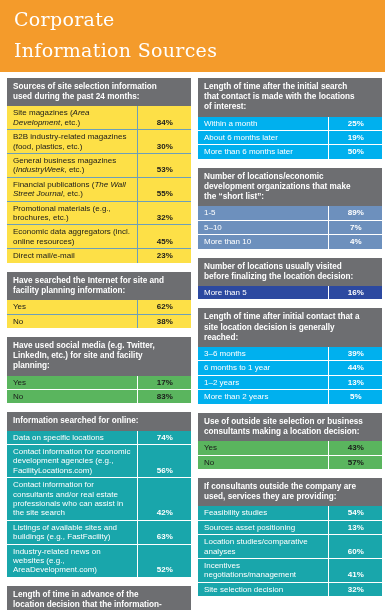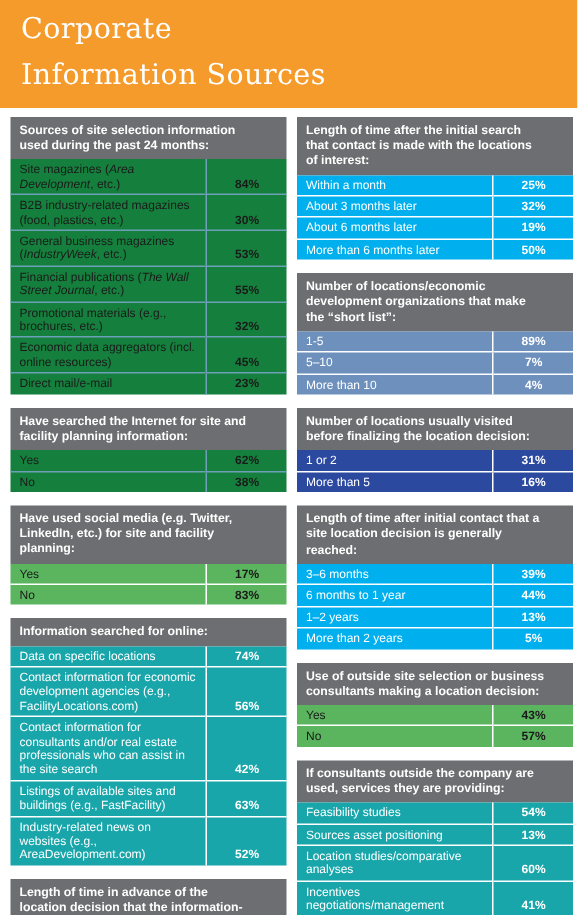--- a/index.html
+++ b/index.html
@@ -56,21 +56,21 @@
     line-height:9.4px;
     padding:2px 5px 2px 6px;
     box-sizing:border-box;
   }
   .rows td.lbl{text-align:left;}
   .rows td.val{width:54px;text-align:center;font-weight:bold;}
   .rows tr+tr td{border-top:1px solid rgba(255,255,255,.75);}
   .rows td.val{border-left:1px solid rgba(255,255,255,.75);}
 
   
-  .t-lightblue .rows{background:#15803d;color:#1a1a1a;}
+  .t-lightblue .rows{background:#fde047;color:#1a1a1a;}
   .t-lightblue .rows tr+tr td{border-top-color:#6d9fb8;}
   .t-lightblue .rows td.val{border-left-color:#6d9fb8;}
 
   .t-blue .rows{background:#6d90bd;color:#ffffff;}
   .t-blue .rows tr+tr td{border-top-color:#ffffff;}
   .t-blue .rows td.val{border-left-color:#ffffff;}
 
   .t-navy .rows{background:#2c49a0;color:#ffffff;}
   .t-navy .rows tr+tr td{border-top-color:#ffffff;}
   .t-navy .rows td.val{border-left-color:#ffffff;}
@@ -212,24 +212,20 @@
     <div class="col" id="right-col">
         <div class="block t-cyan">
           <div class="blk-head">Length of time after the initial search that contact is made with the locations of interest:</div>
           <table class="rows">
             <tbody>
               <tr>
                 <td class="lbl">Within a month</td>
                 <td class="val">25%</td>
               </tr>
               <tr>
-                <td class="lbl">About 3 months later</td>
-                <td class="val">32%</td>
-              </tr>
-              <tr>
                 <td class="lbl">About 6 months later</td>
                 <td class="val">19%</td>
               </tr>
               <tr>
                 <td class="lbl">More than 6 months later</td>
                 <td class="val">50%</td>
               </tr>
             </tbody>
           </table>
         </div>
@@ -250,24 +246,20 @@
                 <td class="val">4%</td>
               </tr>
             </tbody>
           </table>
         </div>
         <div class="block t-navy">
           <div class="blk-head">Number of locations usually visited before finalizing the location decision:</div>
           <table class="rows">
             <tbody>
               <tr>
-                <td class="lbl">1 or 2</td>
-                <td class="val">31%</td>
-              </tr>
-              <tr>
                 <td class="lbl">More than 5</td>
                 <td class="val">16%</td>
               </tr>
             </tbody>
           </table>
         </div>
         <div class="block t-cyan">
           <div class="blk-head">Length of time after initial contact that a site location decision is generally reached:</div>
           <table class="rows">
             <tbody>

